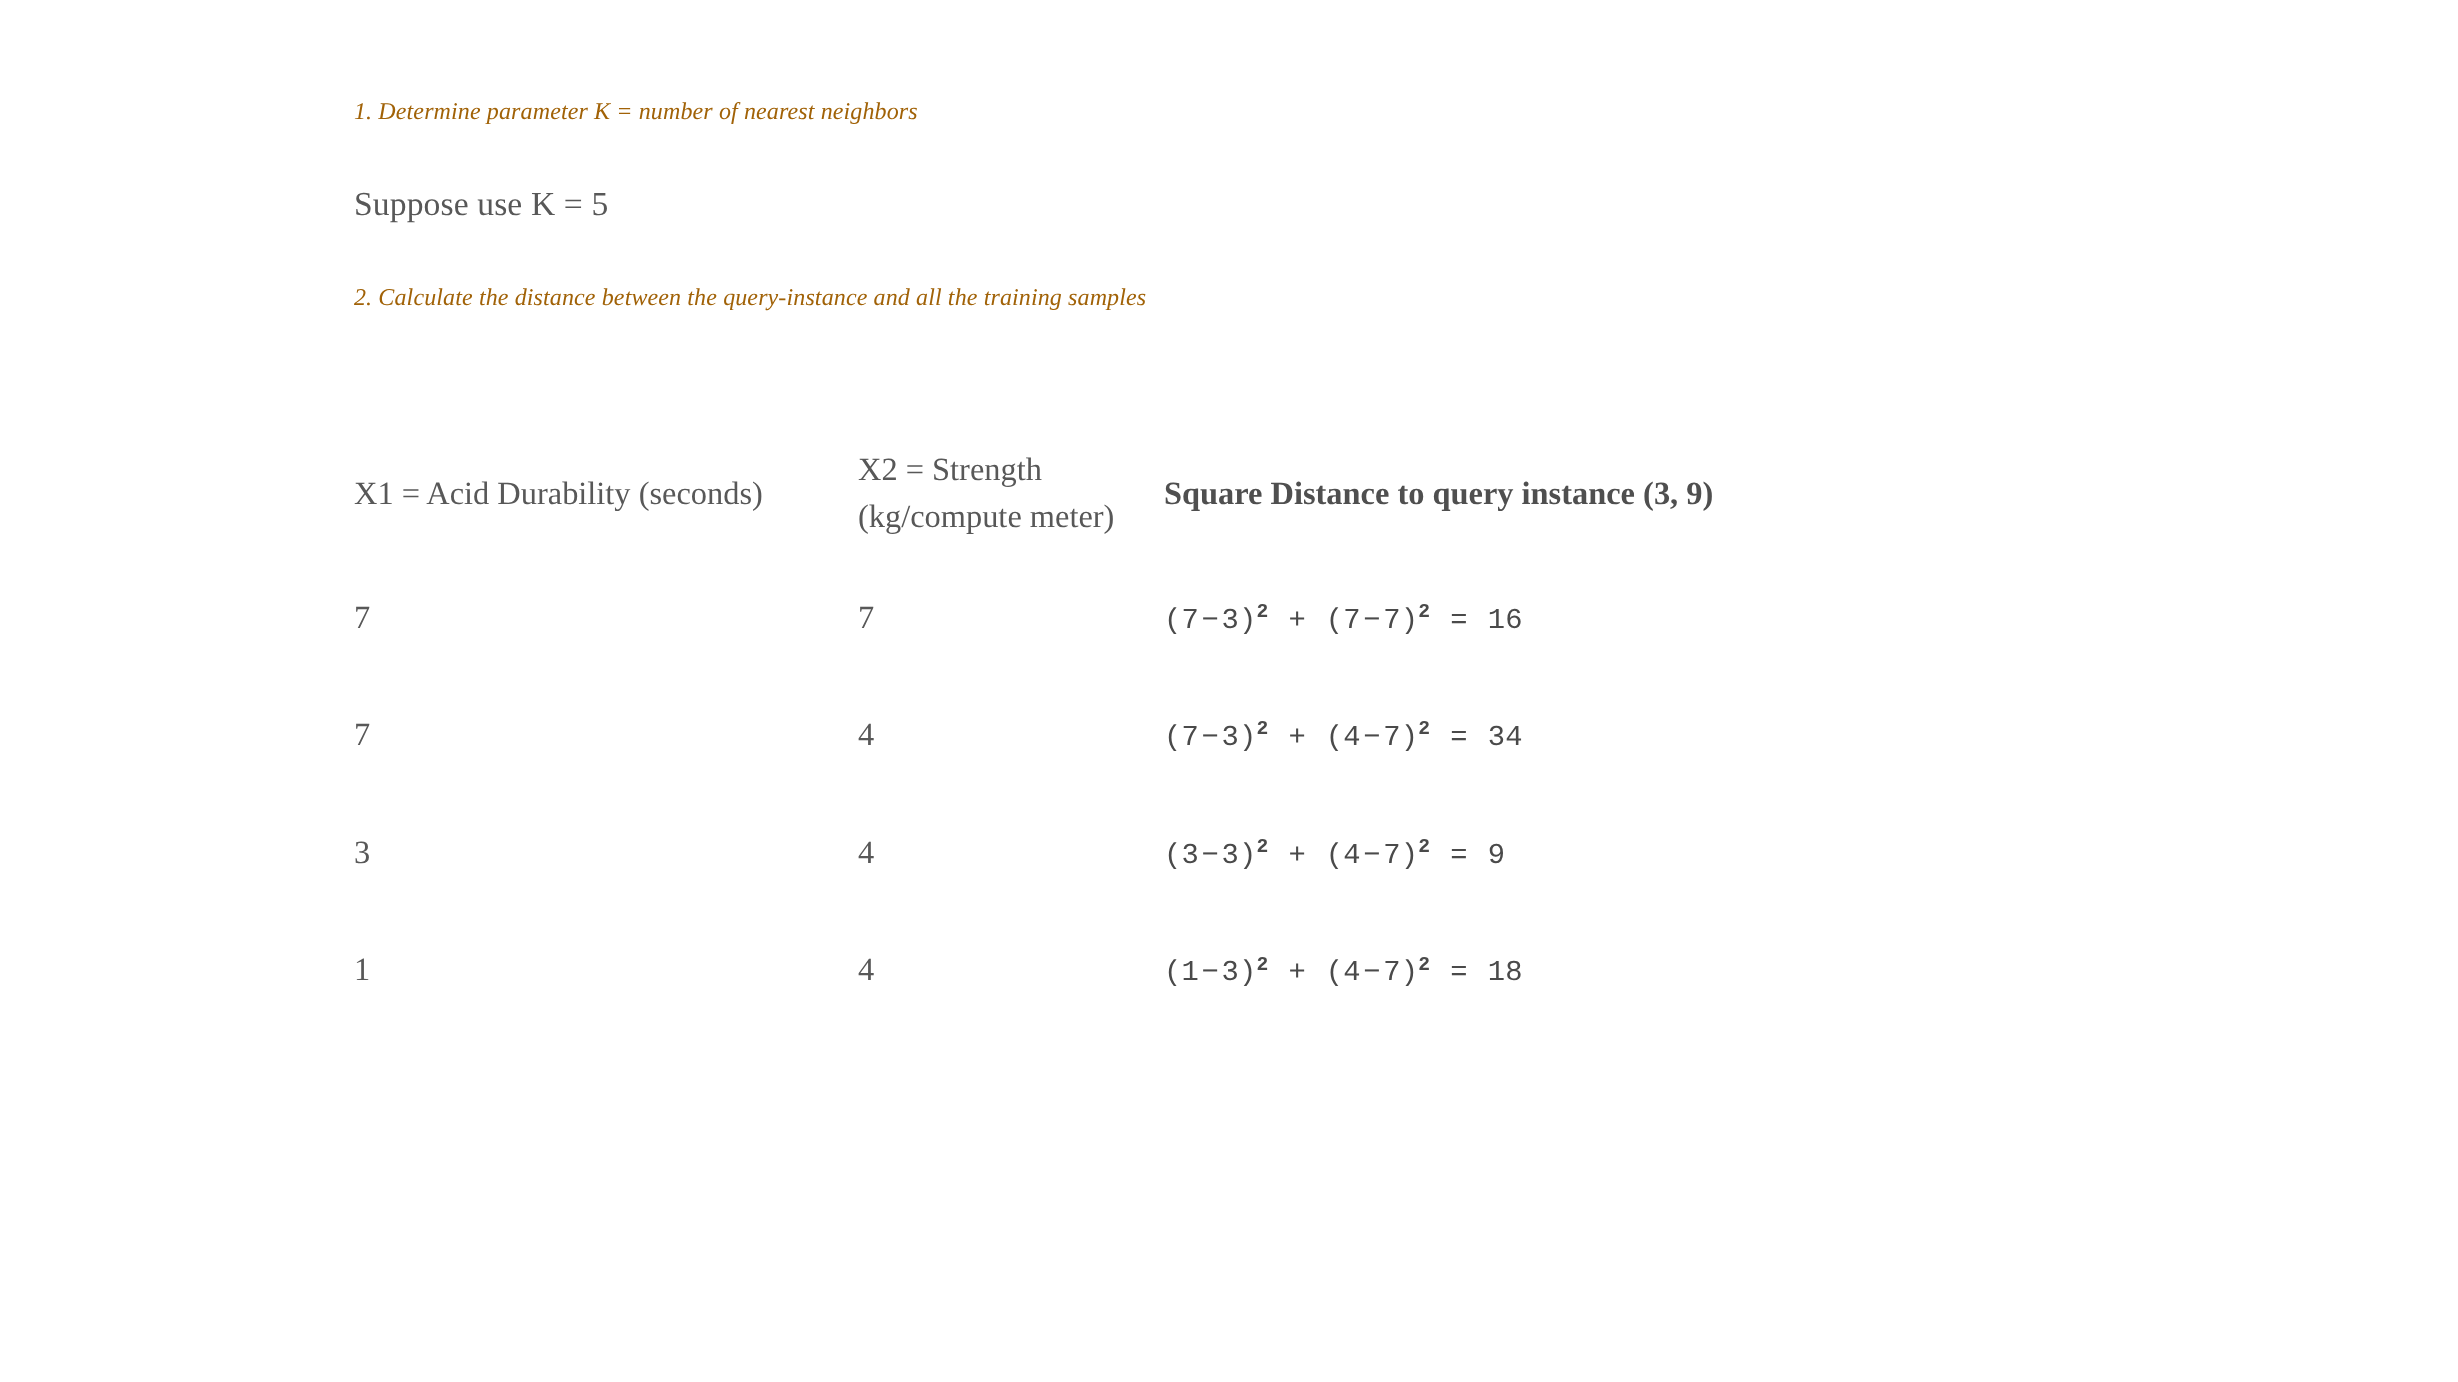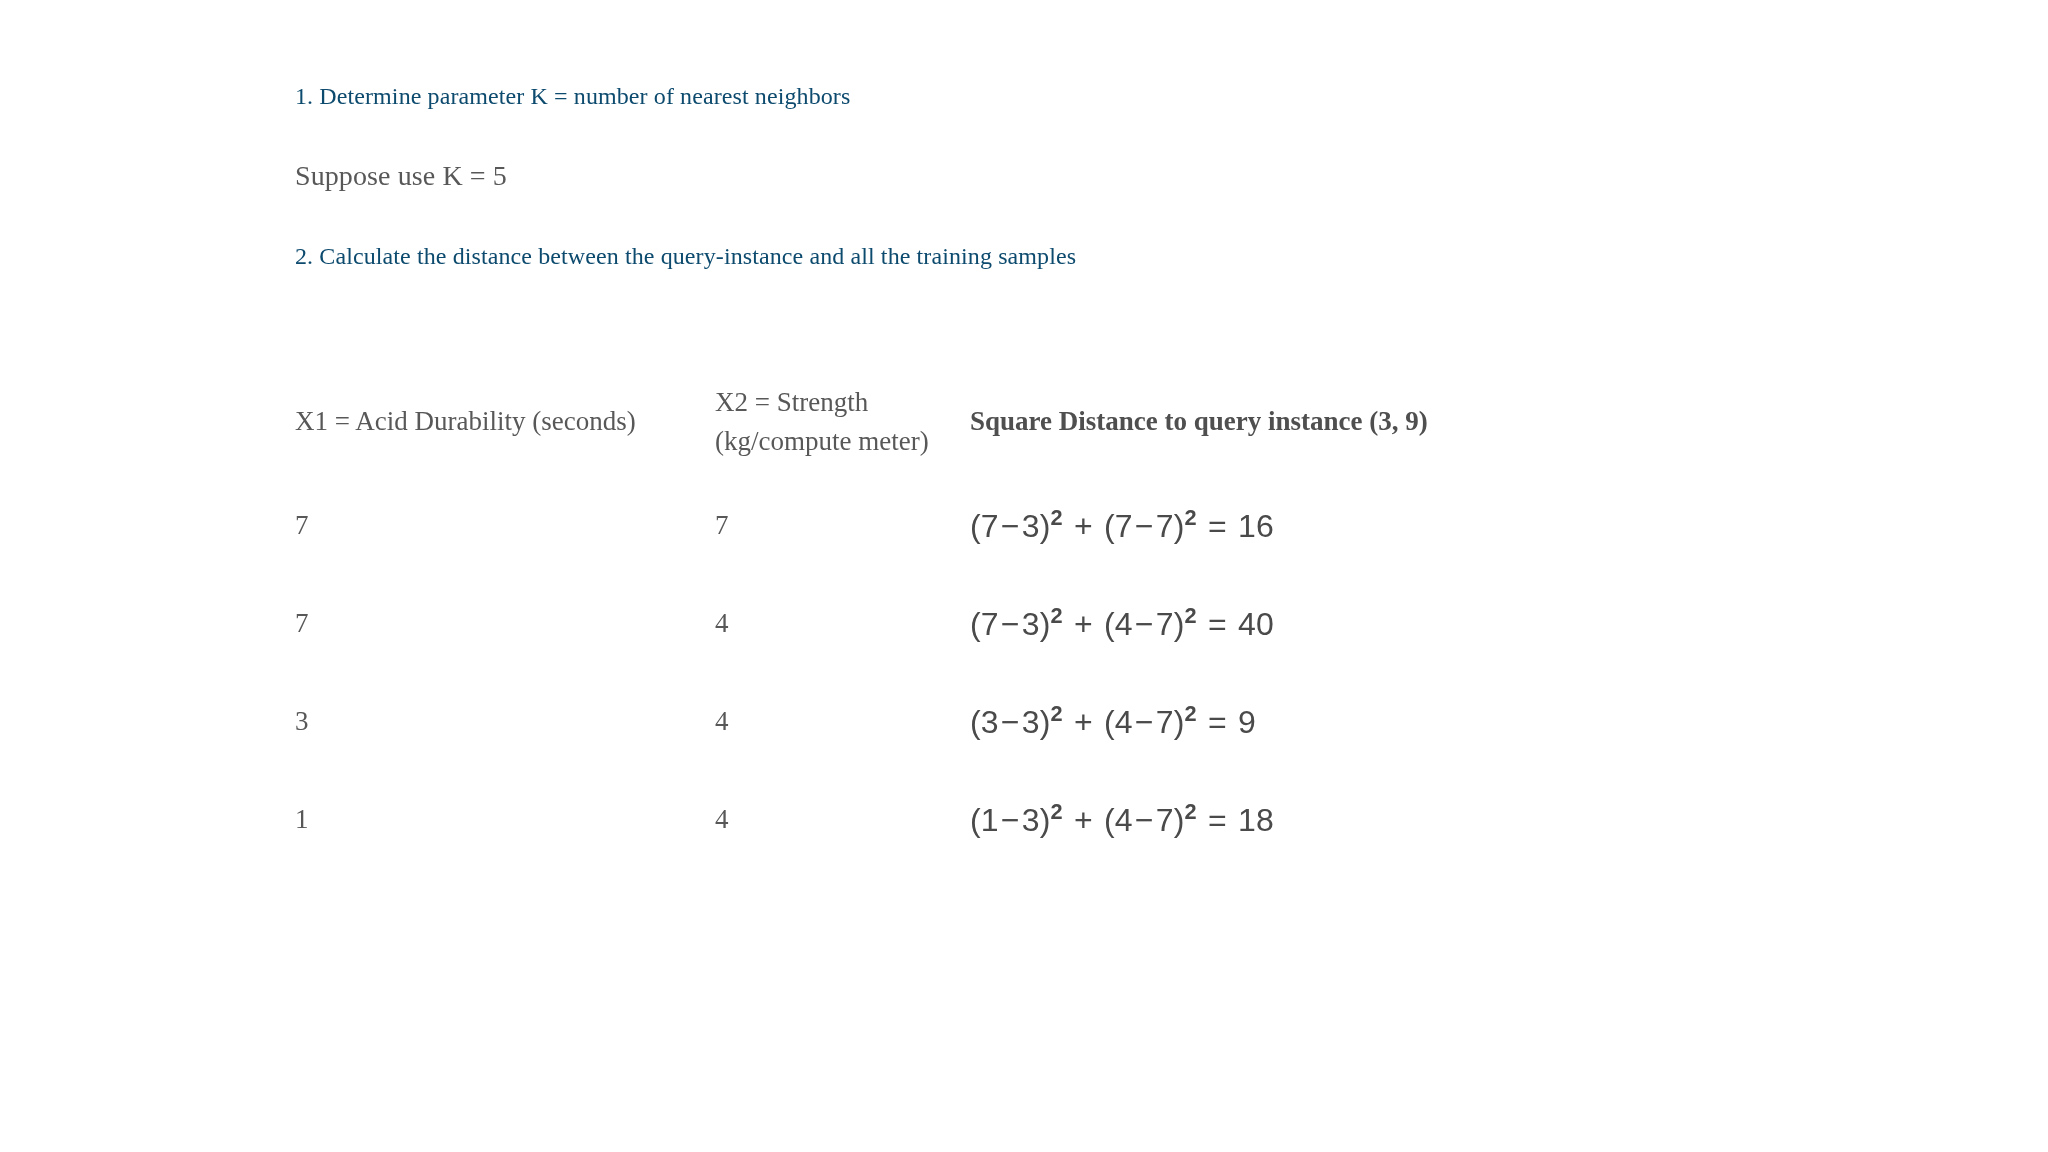--- a/index.html
+++ b/index.html
@@ -19,23 +19,24 @@
     width: 2048px;
     height: 1152px;
     box-sizing: border-box;
     padding: 80px 0 0 0;
   }
   .content {
     margin-left: 295px;
     width: 1560px;
   }
   .step-heading {
-    font-size: 24px;
+    font-style: italic;
+    font-size: 20px;
     line-height: 1.35;
-    color: #0c4a6e;
+    color: #a16207;
     margin: 0 0 0 0;
     letter-spacing: 0.1px;
   }
   .para {
     font-size: 28px;
     line-height: 1.42;
     color: #585858;
     margin: 0;
     letter-spacing: 0.1px;
   }
@@ -65,22 +66,22 @@
     color: #4f4f4f;
   }
   table.knn td {
     font-size: 27px;
     color: #585858;
     padding: 0;
     vertical-align: middle;
     height: 98px;
   }
   .formula {
-    font-family: Liberation Sans, sans-serif;
-    font-size: 32px;
+    font-family: Liberation Mono, monospace;
+    font-size: 24px;
     color: #4a4a4a;
     white-space: nowrap;
     letter-spacing: 0.2px;
   }
   .formula sup {
     font-size: 0.68em;
     vertical-align: super;
     font-weight: bold;
   }
   .formula .op { padding: 0 2px; }
@@ -140,21 +141,21 @@
         </tr>
         <tr>
           <td>7</td>
           <td>4</td>
           <td>
             <span class="formula">
               <span>(7</span><span class="op">−</span><span>3)</span><sup>2</sup>
               <span class="op">+</span>
               <span>(4</span><span class="op">−</span><span>7)</span><sup>2</sup>
               <span class="op">=</span>
-              <span>40</span>
+              <span>34</span>
             </span>
           </td>
         </tr>
         <tr>
           <td>3</td>
           <td>4</td>
           <td>
             <span class="formula">
               <span>(3</span><span class="op">−</span><span>3)</span><sup>2</sup>
               <span class="op">+</span>

